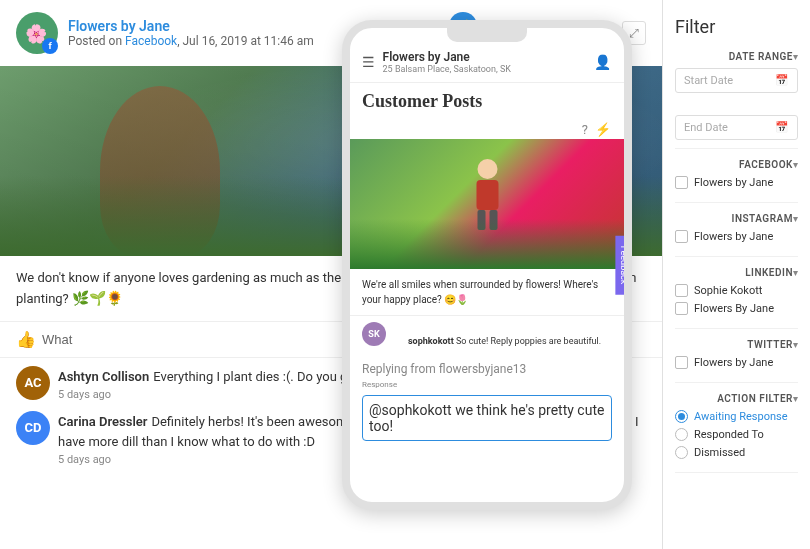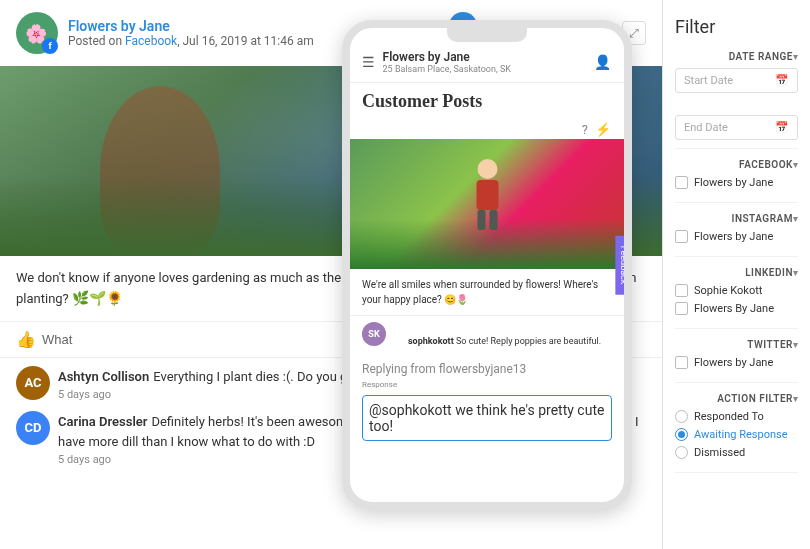--- a/index.html
+++ b/index.html
@@ -708,25 +708,25 @@
       <span class="filter-checkbox-label">Flowers by Jane</span>
     </div>
   </div>
 
   <div class="filter-section">
     <div class="filter-section-header">
       <span class="filter-section-title">ACTION FILTER</span>
       <span class="filter-chevron">▾</span>
     </div>
     <div class="filter-radio-item">
+      <div class="filter-radio active"></div>
+      <span class="filter-radio-label active">Awaiting Response</span>
+    </div>
+    <div class="filter-radio-item">
       <div class="filter-radio"></div>
       <span class="filter-radio-label">Responded To</span>
-    </div>
-    <div class="filter-radio-item">
-      <div class="filter-radio active"></div>
-      <span class="filter-radio-label active">Awaiting Response</span>
     </div>
     <div class="filter-radio-item">
       <div class="filter-radio"></div>
       <span class="filter-radio-label">Dismissed</span>
     </div>
   </div>
 </div>
 
 </body></html>

